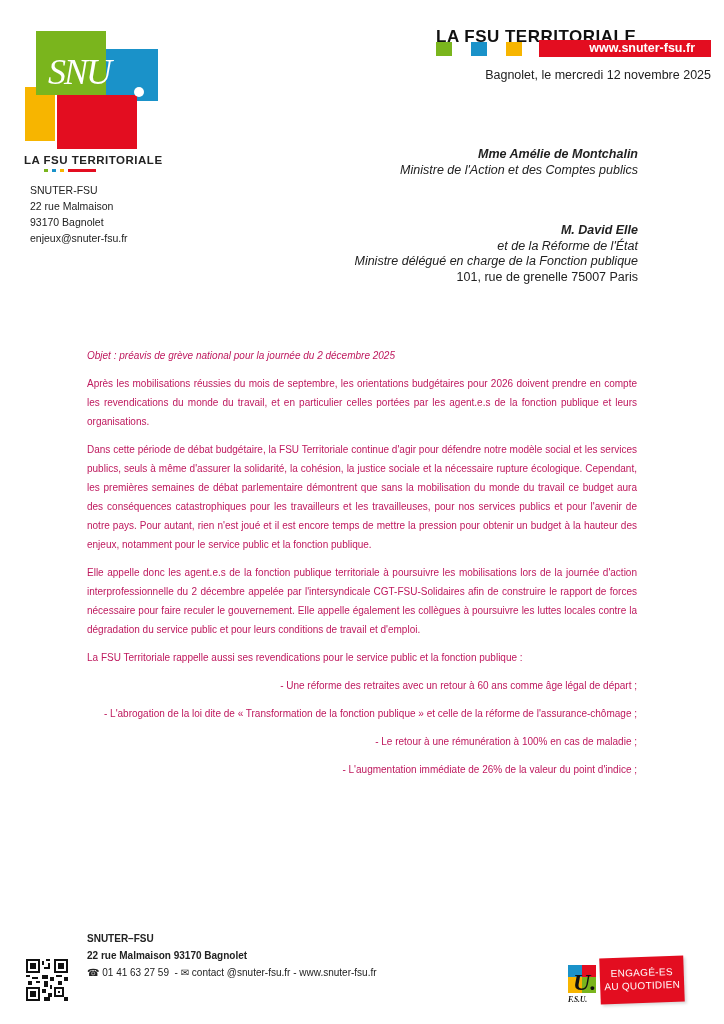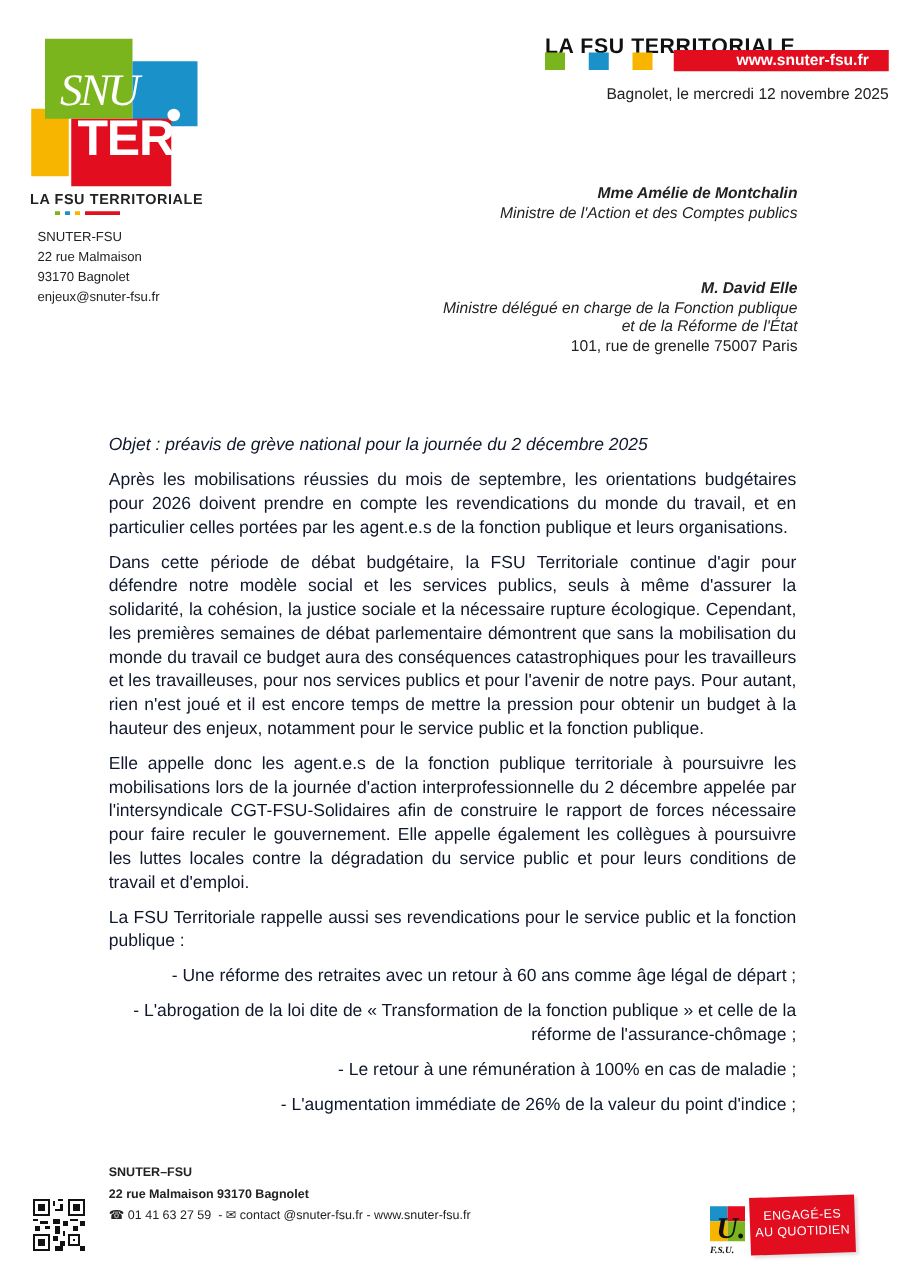--- a/index.html
+++ b/index.html
@@ -24,21 +24,21 @@
   
   .hdr-title { position:absolute; left:436px; top:27px; font-weight:bold; font-size:17px; letter-spacing:0.5px; color:#111; }
   .hdr-sq { position:absolute; top:42px; width:16px; height:14px; }
   .hdr-web { position:absolute; left:539px; top:40px; width:172px; height:17px; background:#e30d20; color:#fff; font-weight:bold; font-size:12.5px; text-align:right; padding-right:16px; box-sizing:border-box; line-height:17px; }
   .date { position:absolute; right:13px; top:68px; font-size:12.5px; color:#222; }
 
   .recipient { position:absolute; right:86px; text-align:right; font-size:12.5px; line-height:15.5px; color:#222; }
   .recipient .name { font-weight:bold; font-style:italic; }
   .recipient .role { font-style:italic; }
 
-  .body { position:absolute; left:87px; top:346px; width:550px; font-size:14px; line-height:19px; color:#0f172a; text-align:justify; }
+  .body { position:absolute; left:87px; top:346px; width:550px; font-size:10px; line-height:19px; color:#be185d; text-align:justify; }
   .body p { margin:0 0 9px 0; }
   .body .subject { font-style:italic; margin-bottom:9px; }
   .body .list-item { text-align:right; margin-bottom:9px; }
 
   
   .qr { position:absolute; left:26px; top:959px; width:42px; height:42px; }
   .foot { position:absolute; left:87px; top:930px; font-size:10px; line-height:17px; color:#222; font-weight:bold; }
   .foot .line3 { font-weight:normal; }
   .foot .ic { font-weight:normal; }
   .fsu-logo { position:absolute; left:566px; top:963px; width:36px; height:42px; }
@@ -46,21 +46,20 @@
 </style>
 </head>
 <body>
 
 <div class="logo">
   <div class="sq yellow"></div>
   <div class="sq green"></div>
   <div class="sq blue"></div>
   <div class="sq red"></div>
   <div class="snu">SNU</div>
-  <div class="ter">TER</div>
   <div class="dot"></div>
 </div>
 <div class="logo-caption">LA FSU TERRITORIALE</div>
 <div class="logo-dots">
   <span style="left:0;width:4px;background:#7ab51d"></span>
   <span style="left:8px;width:4px;background:#1a92c9"></span>
   <span style="left:16px;width:4px;background:#f7b500"></span>
   <span style="left:24px;width:28px;background:#e30d20"></span>
 </div>
 
@@ -77,22 +76,22 @@
 <div class="hdr-sq" style="left:506px;background:#f7b500"></div>
 <div class="hdr-web">www.snuter-fsu.fr</div>
 <div class="date">Bagnolet, le mercredi 12 novembre 2025</div>
 
 <div class="recipient" style="top:147px;text-align:right;">
   <div class="name">Mme Amélie de Montchalin</div>
   <div class="role">Ministre de l'Action et des Comptes publics</div>
 </div>
 <div class="recipient" style="top:223px;">
   <div class="name">M. David Elle</div>
+  <div class="role">et de la Réforme de l'État</div>
   <div class="role">Ministre délégué en charge de la Fonction publique</div>
-  <div class="role">et de la Réforme de l'État</div>
   <div>101, rue de grenelle 75007 Paris</div>
 </div>
 
 <div class="body">
   <p class="subject">Objet : préavis de grève national pour la journée du 2 décembre 2025</p>
   <p>Après les mobilisations réussies du mois de septembre, les orientations budgétaires pour 2026 doivent prendre en compte les revendications du monde du travail, et en particulier celles portées par les agent.e.s de la fonction publique et leurs organisations.</p>
   <p>Dans cette période de débat budgétaire, la FSU Territoriale continue d'agir pour défendre notre modèle social et les services publics, seuls à même d'assurer la solidarité, la cohésion, la justice sociale et la nécessaire rupture écologique. Cependant, les premières semaines de débat parlementaire démontrent que sans la mobilisation du monde du travail ce budget aura des conséquences catastrophiques pour les travailleurs et les travailleuses, pour nos services publics et pour l'avenir de notre pays. Pour autant, rien n'est joué et il est encore temps de mettre la pression pour obtenir un budget à la hauteur des enjeux, notamment pour le service public et la fonction publique.</p>
   <p>Elle appelle donc les agent.e.s de la fonction publique territoriale à poursuivre les mobilisations lors de la journée d'action interprofessionnelle du 2 décembre appelée par l'intersyndicale CGT-FSU-Solidaires afin de construire le rapport de forces nécessaire pour faire reculer le gouvernement. Elle appelle également les collègues à poursuivre les luttes locales contre la dégradation du service public et pour leurs conditions de travail et d'emploi.</p>
   <p>La FSU Territoriale rappelle aussi ses revendications pour le service public et la fonction publique :</p>
   <p class="list-item">- Une réforme des retraites avec un retour à 60 ans comme âge légal de départ ;</p>

